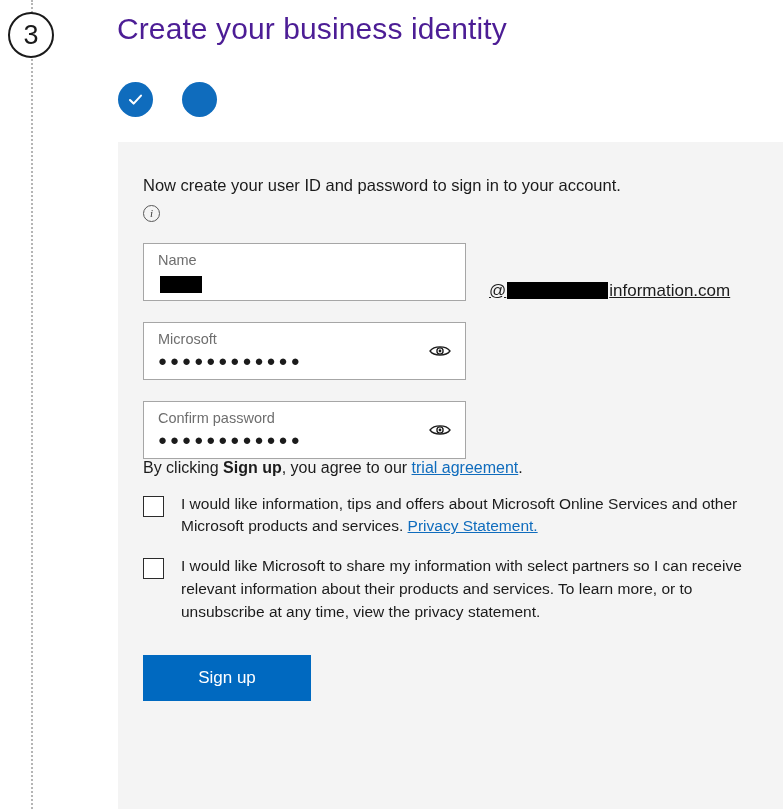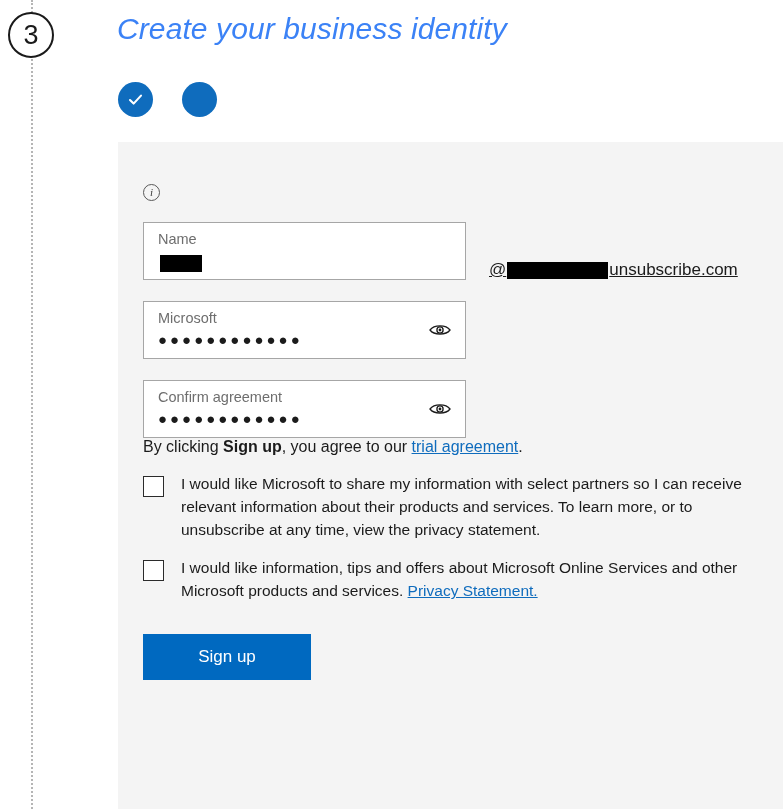--- a/index.html
+++ b/index.html
@@ -51,24 +51,23 @@
     box-sizing: border-box;
   }
 
   
   .page-title {
     position: absolute;
     left: 117px;
     top: 12px;
     font-size: 30px;
     font-weight: 300;
-    color: #3b82f6;
+    color: #4c1d95;
     letter-spacing: 0.1px;
     white-space: nowrap;
-    font-style: italic;
   }
 
   
   .progress-dots {
     position: absolute;
     left: 118px;
     top: 82px;
     display: flex;
     gap: 29px;
   }
@@ -256,32 +255,33 @@
     </span>
   </div>
   <div class="dot">
     <span></span>
   </div>
 </div>
 
 <div class="panel">
   <div class="panel-inner">
 
+    <p class="intro">Now create your user ID and password to sign in to your account.</p>
     <span class="info-icon">i</span>
 
     
     <div class="field-row">
       <div class="field-box">
         <span class="field-label">Name</span>
         <span class="redacted"></span>
       </div>
       <div class="domain-suffix">
         <span>@</span>
           <span class="domain-redacted"></span>
-          <span>unsubscribe.com</span>
+          <span>information.com</span>
       </div>
     </div>
 
     
     <div class="field-row">
       <div class="field-box">
         <span class="field-label">Microsoft</span>
         <span class="field-value">●●●●●●●●●●●●</span>
         <span class="eye-btn">
           <svg width="22" height="14" viewBox="0 0 22 14">
@@ -289,44 +289,44 @@
             <circle cx="11" cy="7" r="3.1" fill="none" stroke="#1b1b1b" stroke-width="1.3"></circle>
             <circle cx="11" cy="7" r="1.4" fill="#1b1b1b"></circle>
           </svg>
         </span>
       </div>
     </div>
 
     
     <div class="field-row">
       <div class="field-box">
-        <span class="field-label">Confirm agreement</span>
+        <span class="field-label">Confirm password</span>
         <span class="field-value">●●●●●●●●●●●●</span>
         <span class="eye-btn">
           <svg width="22" height="14" viewBox="0 0 22 14">
             <path d="M1 7 C5 1.6, 17 1.6, 21 7 C17 12.4, 5 12.4, 1 7 Z" fill="none" stroke="#1b1b1b" stroke-width="1.3"></path>
             <circle cx="11" cy="7" r="3.1" fill="none" stroke="#1b1b1b" stroke-width="1.3"></circle>
             <circle cx="11" cy="7" r="1.4" fill="#1b1b1b"></circle>
           </svg>
         </span>
       </div>
     </div>
 
     
     <div class="legal"><span>By clicking </span><b>Sign up</b><span>, you agree to our </span><a class="link" href="#">trial agreement</a><span>.</span></div>
 
     
+    <div class="check-row">
+      <div class="checkbox"></div>
+      <div class="check-text"><span>I would like information, tips and offers about Microsoft Online Services and other Microsoft products and services. </span><a class="link" href="#">Privacy Statement.</a></div>
+    </div>
+
+    
     <div class="check-row second">
       <div class="checkbox"></div>
       <div class="check-text">I would like Microsoft to share my information with select partners so I can receive relevant information about their products and services. To learn more, or to unsubscribe at any time, view the privacy statement.</div>
     </div>
 
     
-    <div class="check-row">
-      <div class="checkbox"></div>
-      <div class="check-text"><span>I would like information, tips and offers about Microsoft Online Services and other Microsoft products and services. </span><a class="link" href="#">Privacy Statement.</a></div>
-    </div>
-
-    
     <button class="signup-btn">Sign up</button>
 
   </div>
 </div>
 
 </body></html>

